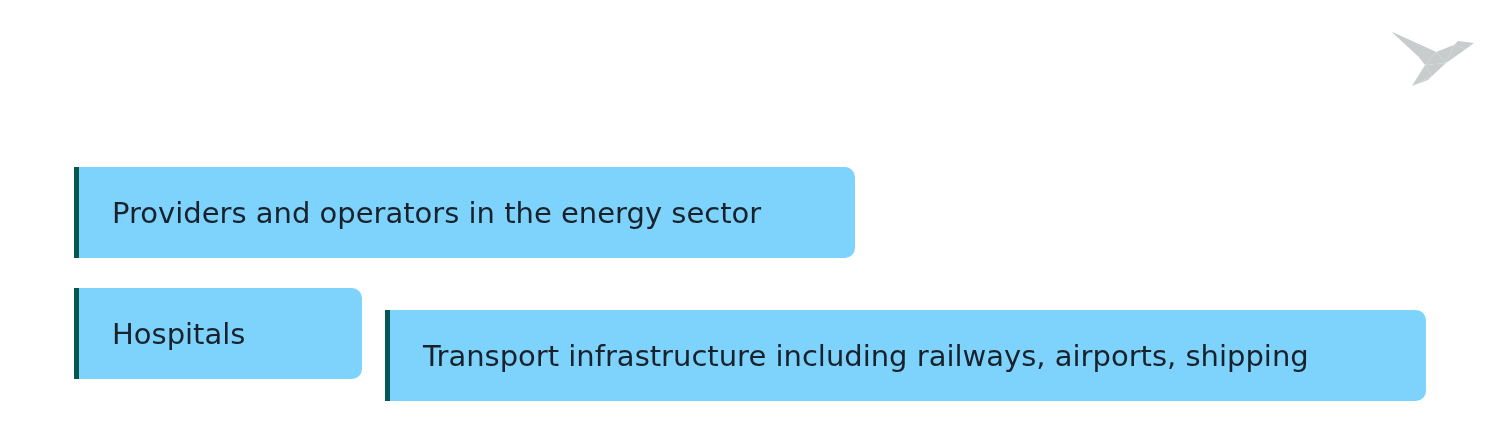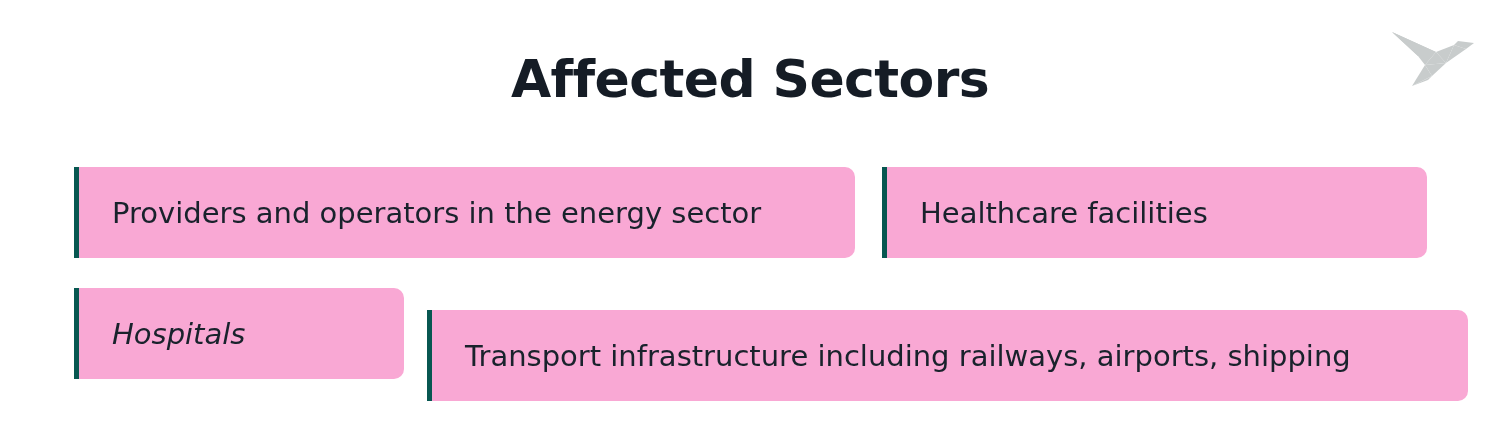--- a/index.html
+++ b/index.html
@@ -61,21 +61,21 @@
     align-items: stretch;
     margin-bottom: 30px;
   }
   .card-row:last-child {
     margin-bottom: 0;
   }
 
   .card {
     position: relative;
     height: 91px;
-    background: #f9a8d4;
+    background: #7dd3fc;
     border-left: 5px solid #075751;
     border-radius: 0 10px 10px 0;
     box-sizing: border-box;
     display: flex;
     align-items: center;
     flex: 0 0 auto;
   }
 
   .card-label {
     font-family: "DejaVu Sans", sans-serif;
@@ -84,21 +84,21 @@
     font-weight: 400;
     color: #19222c;
     padding: 0 22px 0 33px;
     white-space: nowrap;
   }
 
   
   .w-781 { width: 781px; }
   .w-545 { width: 545px; }
   
-  .w-288 { width: 330px; font-style: italic; }
+  .w-288 { width: 288px; }
   .w-1041 { width: 1041px; margin-top: 22px; }
 
   .gap-27 { width: 27px; flex: 0 0 27px; }
   .gap-23 { width: 23px; flex: 0 0 23px; }
 </style>
 </head>
 <body>
 
 <div class="slide">
 
@@ -111,32 +111,28 @@
         <polygon points="48,34 58,45 66,27"></polygon>
         <polygon points="66,27 58,45 78,31"></polygon>
         <polygon points="66,27 78,31 86,25 70,23"></polygon>
         <polygon points="37,47 58,45 44,58"></polygon>
         <polygon points="37,47 44,58 24,68"></polygon>
         <polygon points="44,58 24,68 40,62"></polygon>
       </g>
     </svg>
   </div>
 
-  <div class="title">Affected Sectors</div>
 
   <div class="cards">
 
     <div class="card-row">
       <div class="card w-781">
         <span class="card-label">Providers and operators in the energy sector</span>
       </div>
       <div class="gap-27"></div>
-      <div class="card w-545">
-        <span class="card-label">Healthcare facilities</span>
-      </div>
     </div>
 
     <div class="card-row">
       <div class="card w-288">
         <span class="card-label">Hospitals</span>
       </div>
       <div class="gap-23"></div>
       <div class="card w-1041">
         <span class="card-label">Transport infrastructure including railways, airports, shipping</span>
       </div>

